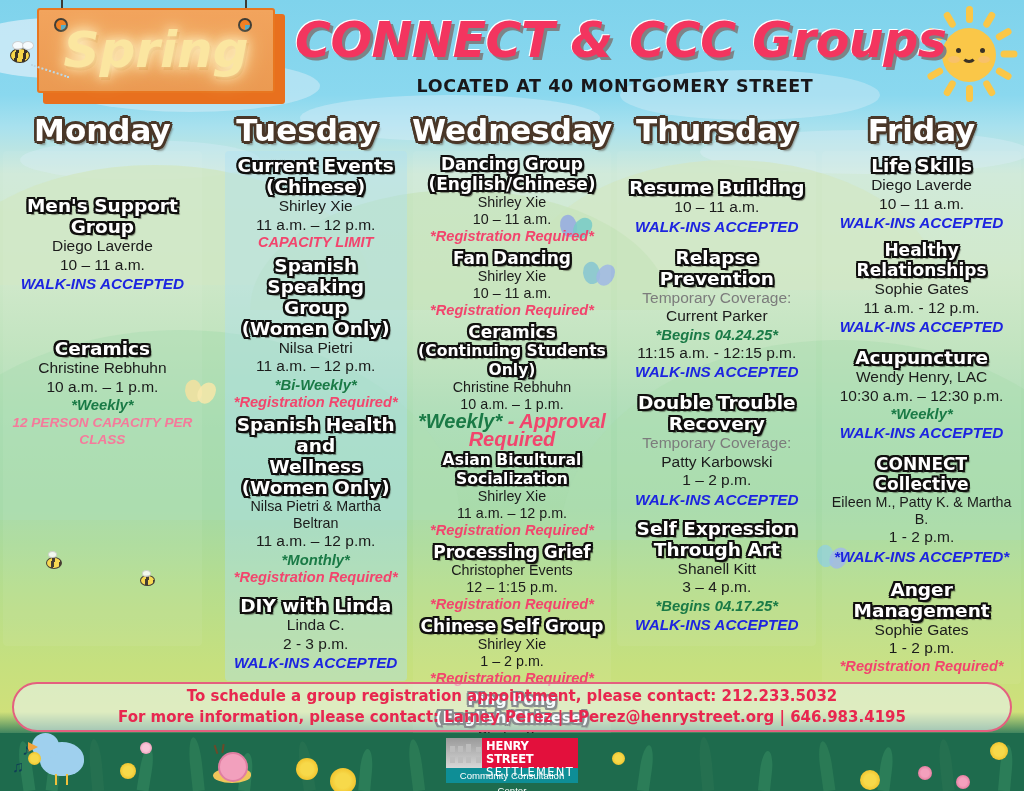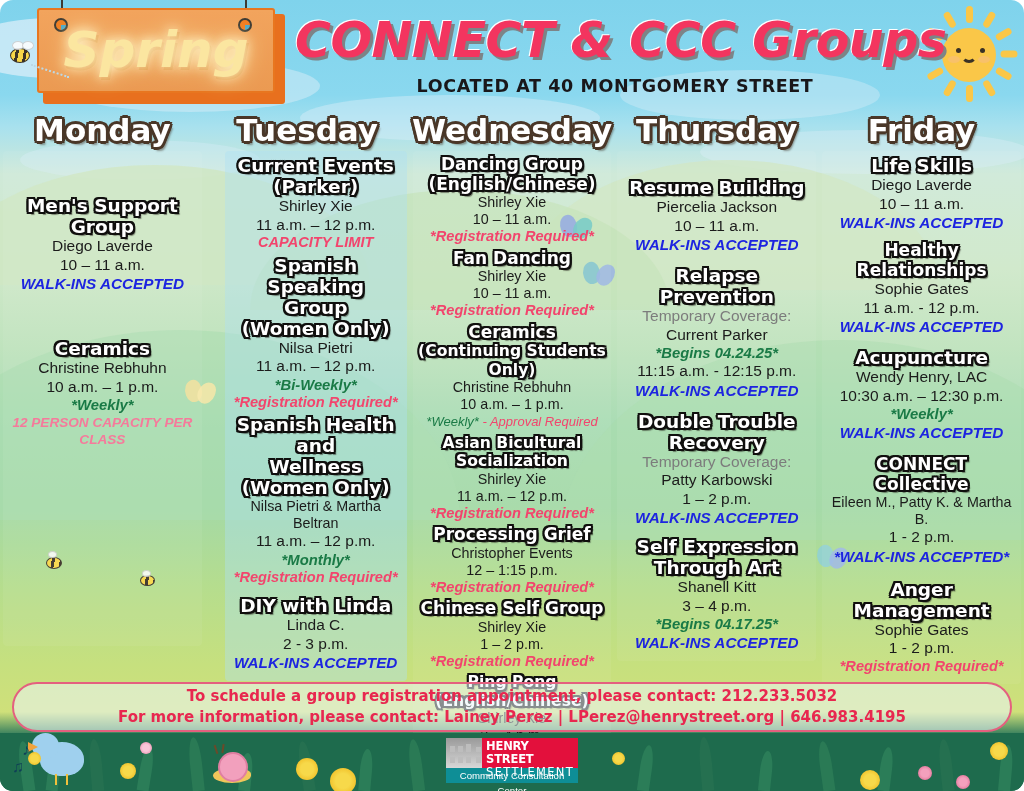--- a/index.html
+++ b/index.html
@@ -20,21 +20,20 @@
         #cfe9d8 22%,
         #cfe8c9 34%,
         #bfe3bd 44%,
         #a9dcb4 54%,
         #a4d9a6 64%,
         #b5dd8e 74%,
         #c6e07e 84%,
         #cfe07a 90%,
         #2f7a5c 93%,
         #1f6b4d 100%);
-    border-radius: 13px;
   }
 
   
   .cloud { position:absolute; background:#d9eef8; border-radius:50%; opacity:.75; }
   .hill { position:absolute; border-radius:50% 50% 0 0 / 100% 100% 0 0; }
 
   
   #sun-wrap { position:absolute; right:6px; top:4px; width:100px; height:100px; }
   .sun-disc {
     position:absolute; left:24px; top:24px; width:54px; height:54px;
@@ -138,21 +137,21 @@
   .ev-line { font-size:15.5px; line-height:18.5px; color:#1b1b1b; font-family:"Liberation Sans", sans-serif; }
   .ev-line.small { font-size:14.3px; line-height:17px; }
   .ev-temp { font-size:15.5px; line-height:18.5px; color:#7c7c7c; }
   .ev-walk { font-size:15.3px; line-height:19px; color:#1d24e0; font-style:italic; font-weight:bold; }
   .ev-reg  { font-size:14.6px; line-height:17.5px; color:#f2456d; font-style:italic; font-weight:bold; }
   .ev-cap  { font-size:14.6px; line-height:17.5px; color:#f2456d; font-style:italic; font-weight:bold; }
   .ev-weekly { font-size:14.8px; line-height:18px; color:#1a7a46; font-style:italic; font-weight:bold; }
   .ev-capline { font-size:13.6px; line-height:17px; color:#f57a9b; font-style:italic; font-weight:bold; }
   .ev-mixed .g { color:#1a7a46; }
   .ev-mixed .p { color:#f2456d; }
-  .ev-mixed { font-size:13px; line-height:17.5px; font-style:italic; font-weight:normal; }
+  .ev-mixed { font-size:20px; line-height:17.5px; font-style:italic; font-weight:bold; }
 
   
   #footer-band {
     position:absolute; left:12px; top:682px; width:1000px; height:50px;
     background:rgba(235,245,250,0.55);
     border:2px solid #e4607f; border-radius:26px;
     display:flex; flex-direction:column; align-items:center; justify-content:center;
   }
   .foot-line {
     font-family:"DejaVu Sans", sans-serif; font-weight:bold;
@@ -296,21 +295,21 @@
           <div class="ev-capline">12 PERSON CAPACITY PER CLASS</div>
         </div>
       </div>
     </div>
 
     <div class="daycol">
       <div class="day-name">Tuesday</div>
       <div class="panel tint-blue">
         <div class="event">
           <div class="ev-title">Current Events</div>
-          <div class="ev-title">(Parker)</div>
+          <div class="ev-title">(Chinese)</div>
           <div class="ev-line">Shirley Xie</div>
           <div class="ev-line">11 a.m. – 12 p.m.</div>
           <div class="ev-cap">CAPACITY LIMIT</div>
         </div>
         <div class="event">
           <div class="ev-title">Spanish Speaking</div>
           <div class="ev-title">Group</div>
           <div class="ev-title">(Women Only)</div>
           <div class="ev-line">Nilsa Pietri</div>
           <div class="ev-line">11 a.m. – 12 p.m.</div>
@@ -387,21 +386,20 @@
         </div>
       </div>
     </div>
 
     <div class="daycol">
       <div class="day-name">Thursday</div>
       <div class="panel tint-clear">
         <div style="height:22px"></div>
         <div class="event">
           <div class="ev-title">Resume Building</div>
-          <div class="ev-line">Piercelia Jackson</div>
           <div class="ev-line">10 – 11 a.m.</div>
           <div class="ev-walk">WALK-INS ACCEPTED</div>
         </div>
         <div style="height:8px"></div>
         <div class="event">
           <div class="ev-title">Relapse Prevention</div>
           <div class="ev-temp">Temporary Coverage:</div>
           <div class="ev-line">Current Parker</div>
           <div class="ev-weekly">*Begins 04.24.25*</div>
           <div class="ev-line">11:15 a.m. - 12:15 p.m.</div>

